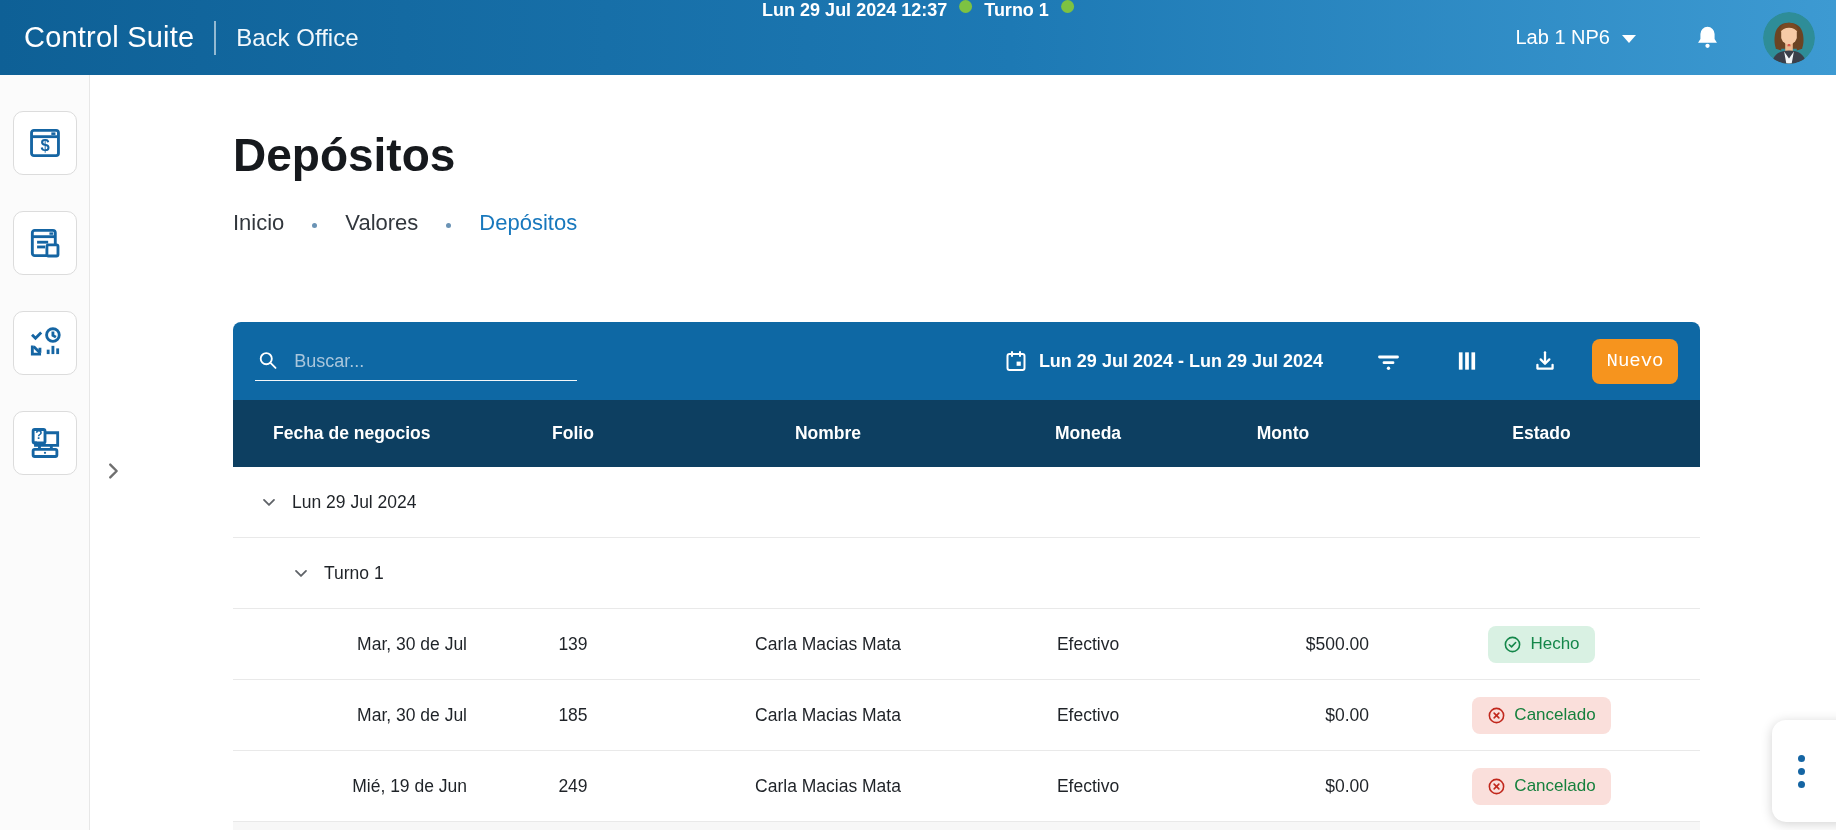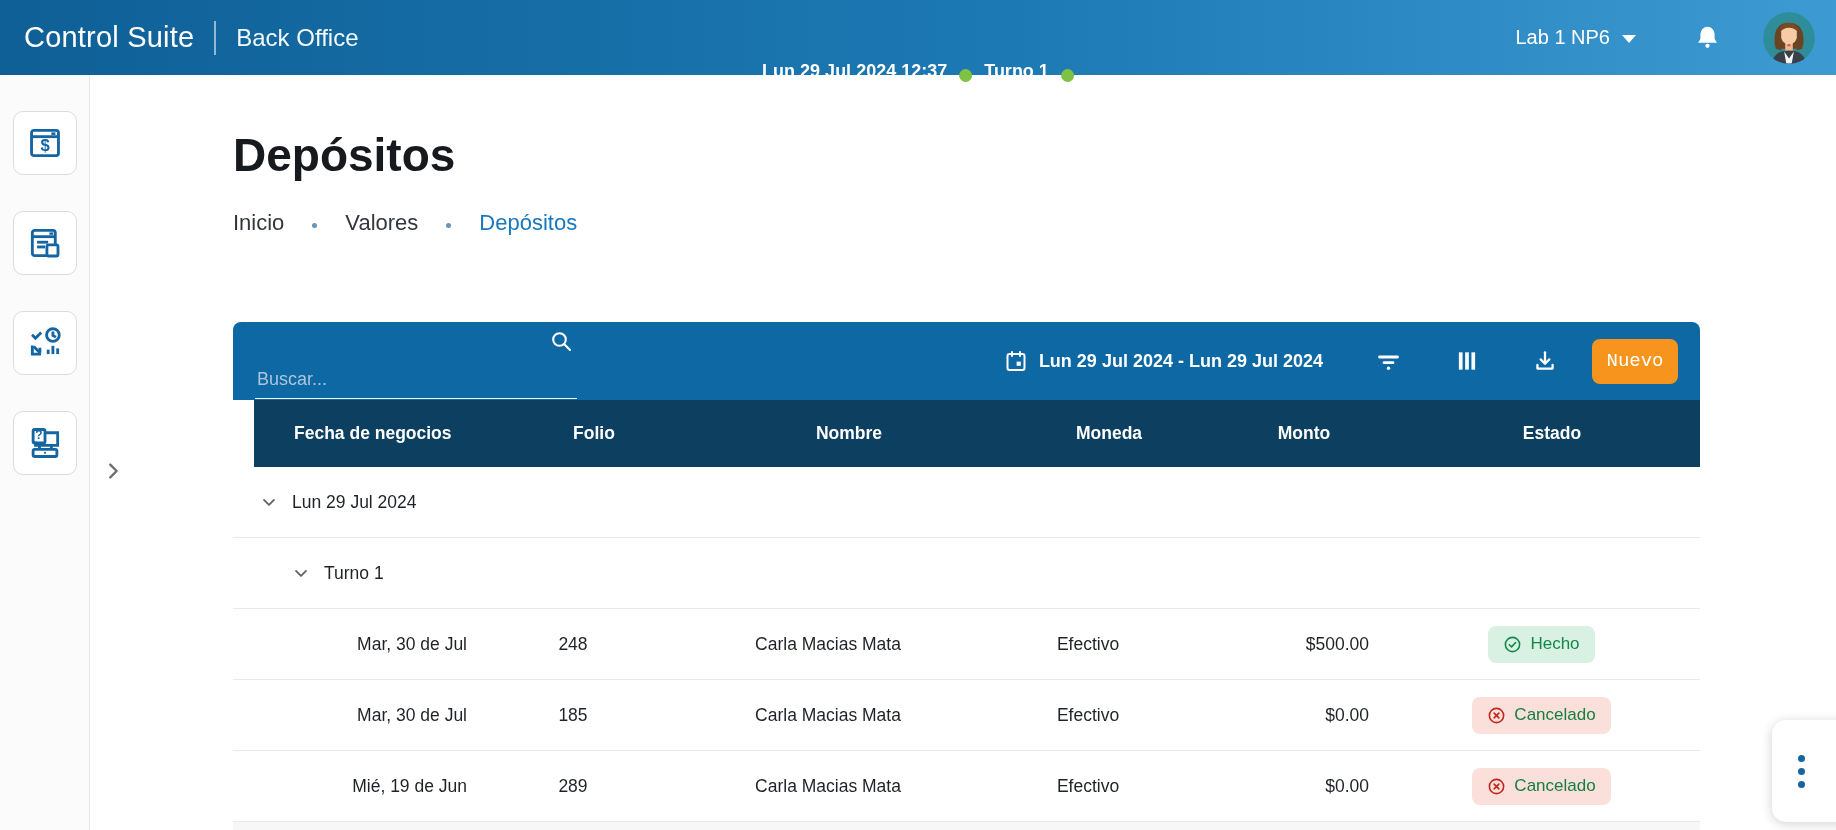--- a/index.html
+++ b/index.html
@@ -8,21 +8,21 @@
 
   
   .topbar { position:absolute; left:0; top:0; width:1836px; height:75px;
             background:linear-gradient(90deg,#0e6096 0%, #1d79b4 55%, #3d9ad2 100%);
             display:flex; align-items:center; color:#fff; z-index:10; }
   .brand-group { display:flex; align-items:center; padding-left:24px; }
   .brand { font-size:29px; font-weight:400; letter-spacing:.2px; }
   .brand-divider { width:2px; height:34px; background:rgba(255,255,255,.55); margin:0 20px; }
   .module { font-size:24px; font-weight:400; color:#f2f8fc; }
   .session-group { position:absolute; left:50%; top:0; height:75px; transform:translateX(-50%);
-                   display:flex; align-items:flex-end; gap:12px; font-size:18px; font-weight:700; white-space:nowrap;margin-top:7px; }
+                   display:flex; align-items:flex-start; gap:12px; font-size:18px; font-weight:700; white-space:nowrap; }
   .green-dot { width:13px; height:13px; border-radius:50%; background:#7dc242; display:inline-block; }
   .top-right { margin-left:auto; display:flex; align-items:center; padding-right:21px; }
   .account { display:flex; align-items:center; gap:12px; font-size:20px; cursor:pointer; }
   .caret-down { width:0; height:0; border-left:7px solid transparent; border-right:7px solid transparent;
                 border-top:8px solid #fff; margin-top:2px; }
   .bell-btn { margin:0 42px 0 58px; cursor:pointer; display:flex; }
   .avatar { width:52px; height:52px; border-radius:50%; overflow:hidden; cursor:pointer; flex:0 0 auto; }
 
   
   .sidebar { position:absolute; left:0; top:75px; bottom:0; width:90px; background:#fbfbfb;
@@ -39,34 +39,34 @@
                 font-size:22px; color:#32373d; }
   .breadcrumb .sep { width:5px; height:5px; border-radius:50%; background:#6a93b5; margin-top:4px; }
   .breadcrumb .active { color:#1878bd; }
   .crumb { cursor:pointer; }
 
   
   .table-card { position:absolute; left:233px; top:322px; width:1467px; bottom:0;
                 display:flex; flex-direction:column; border-radius:8px 8px 0 0; overflow:hidden; }
   .toolbar { height:78px; background:#0e68a4; display:flex; align-items:center; padding:0 22px; flex:0 0 auto; }
   .search-box { display:flex; align-items:flex-end; gap:16px; border-bottom:1.5px solid rgba(255,255,255,.95);
-                padding:6px 4px 8px 2px; width:322px;flex-direction:column; }
+                padding:6px 4px 8px 2px; width:322px; }
   .search-box input { background:transparent; border:none; outline:none; color:#fff; font-size:18px; width:100%;
                       font-family:"Liberation Sans", sans-serif; }
   .search-box input::placeholder { color:#a9c6dc; }
   .toolbar-right { margin-left:auto; display:flex; align-items:center; }
   .date-range { display:flex; align-items:center; gap:11px; color:#fff; font-size:18px; font-weight:700;
                 cursor:pointer; white-space:nowrap; }
   .tool-icon-btn { display:flex; align-items:center; justify-content:center; cursor:pointer; margin-left:52px; }
   .btn-nuevo { margin-left:34px; width:86px; height:45px; background:#f6941e; color:#fff; border:none;
                border-radius:8px; font-size:19px; font-weight:400; cursor:pointer;
                font-family:Liberation Mono, monospace; }
 
   .grid-cols { display:grid; grid-template-columns:250px 180px 330px 190px 200px 1fr; align-items:center; }
-  .thead { height:67px; background:#0d3f61; color:#fff; font-size:17.5px; font-weight:700; flex:0 0 auto;margin-left:21px; }
+  .thead { height:67px; background:#0d3f61; color:#fff; font-size:17.5px; font-weight:700; flex:0 0 auto; }
   .thead .h1 { padding-left:40px; }
   .thead .hc { text-align:center; }
 
   .group-row { height:71px; border-bottom:1px solid #e9e9e9; display:flex; align-items:center;
                font-size:17.5px; color:#1f2328; background:#fff; flex:0 0 auto; }
   .group-row.level1 { padding-left:26px; }
   .group-row.level2 { padding-left:58px; }
   .group-row .glabel { margin-left:13px; }
   .chev { display:flex; cursor:pointer; }
 
@@ -274,21 +274,21 @@
     <span class="chev">
       <svg width="20" height="20" viewBox="0 0 24 24" fill="none" stroke="#5f6368" stroke-width="2.2" stroke-linecap="round" stroke-linejoin="round">
           <polyline points="6 9.5 12 15.5 18 9.5"></polyline>
         </svg>
     </span>
     <span class="glabel">Turno 1</span>
   </div>
 
   <div class="trow grid-cols">
     <span class="c1">Mar, 30 de Jul</span>
-    <span class="cc">248</span>
+    <span class="cc">139</span>
     <span class="cc">Carla Macias Mata</span>
     <span class="cc">Efectivo</span>
     <span class="c5">$500.00</span>
     <span class="c6">
       <span class="badge success">
         <svg width="19" height="19" viewBox="0 0 24 24" fill="none" stroke="#14874a" stroke-width="2" stroke-linecap="round" stroke-linejoin="round">
           <circle cx="12" cy="12" r="9"></circle>
             <polyline points="8 12.3 10.8 15 16 9.5"></polyline>
         </svg>
         <span>Hecho</span>
@@ -309,21 +309,21 @@
             <line x1="9" y1="9" x2="15" y2="15"></line>
             <line x1="15" y1="9" x2="9" y2="15"></line>
         </svg>
         <span>Cancelado</span>
       </span>
     </span>
   </div>
 
   <div class="trow grid-cols">
     <span class="c1">Mié, 19 de Jun</span>
-    <span class="cc">289</span>
+    <span class="cc">249</span>
     <span class="cc">Carla Macias Mata</span>
     <span class="cc">Efectivo</span>
     <span class="c5">$0.00</span>
     <span class="c6">
       <span class="badge danger">
         <svg width="19" height="19" viewBox="0 0 24 24" fill="none" stroke="#c1271c" stroke-width="2" stroke-linecap="round">
           <circle cx="12" cy="12" r="9"></circle>
             <line x1="9" y1="9" x2="15" y2="15"></line>
             <line x1="15" y1="9" x2="9" y2="15"></line>
         </svg>

